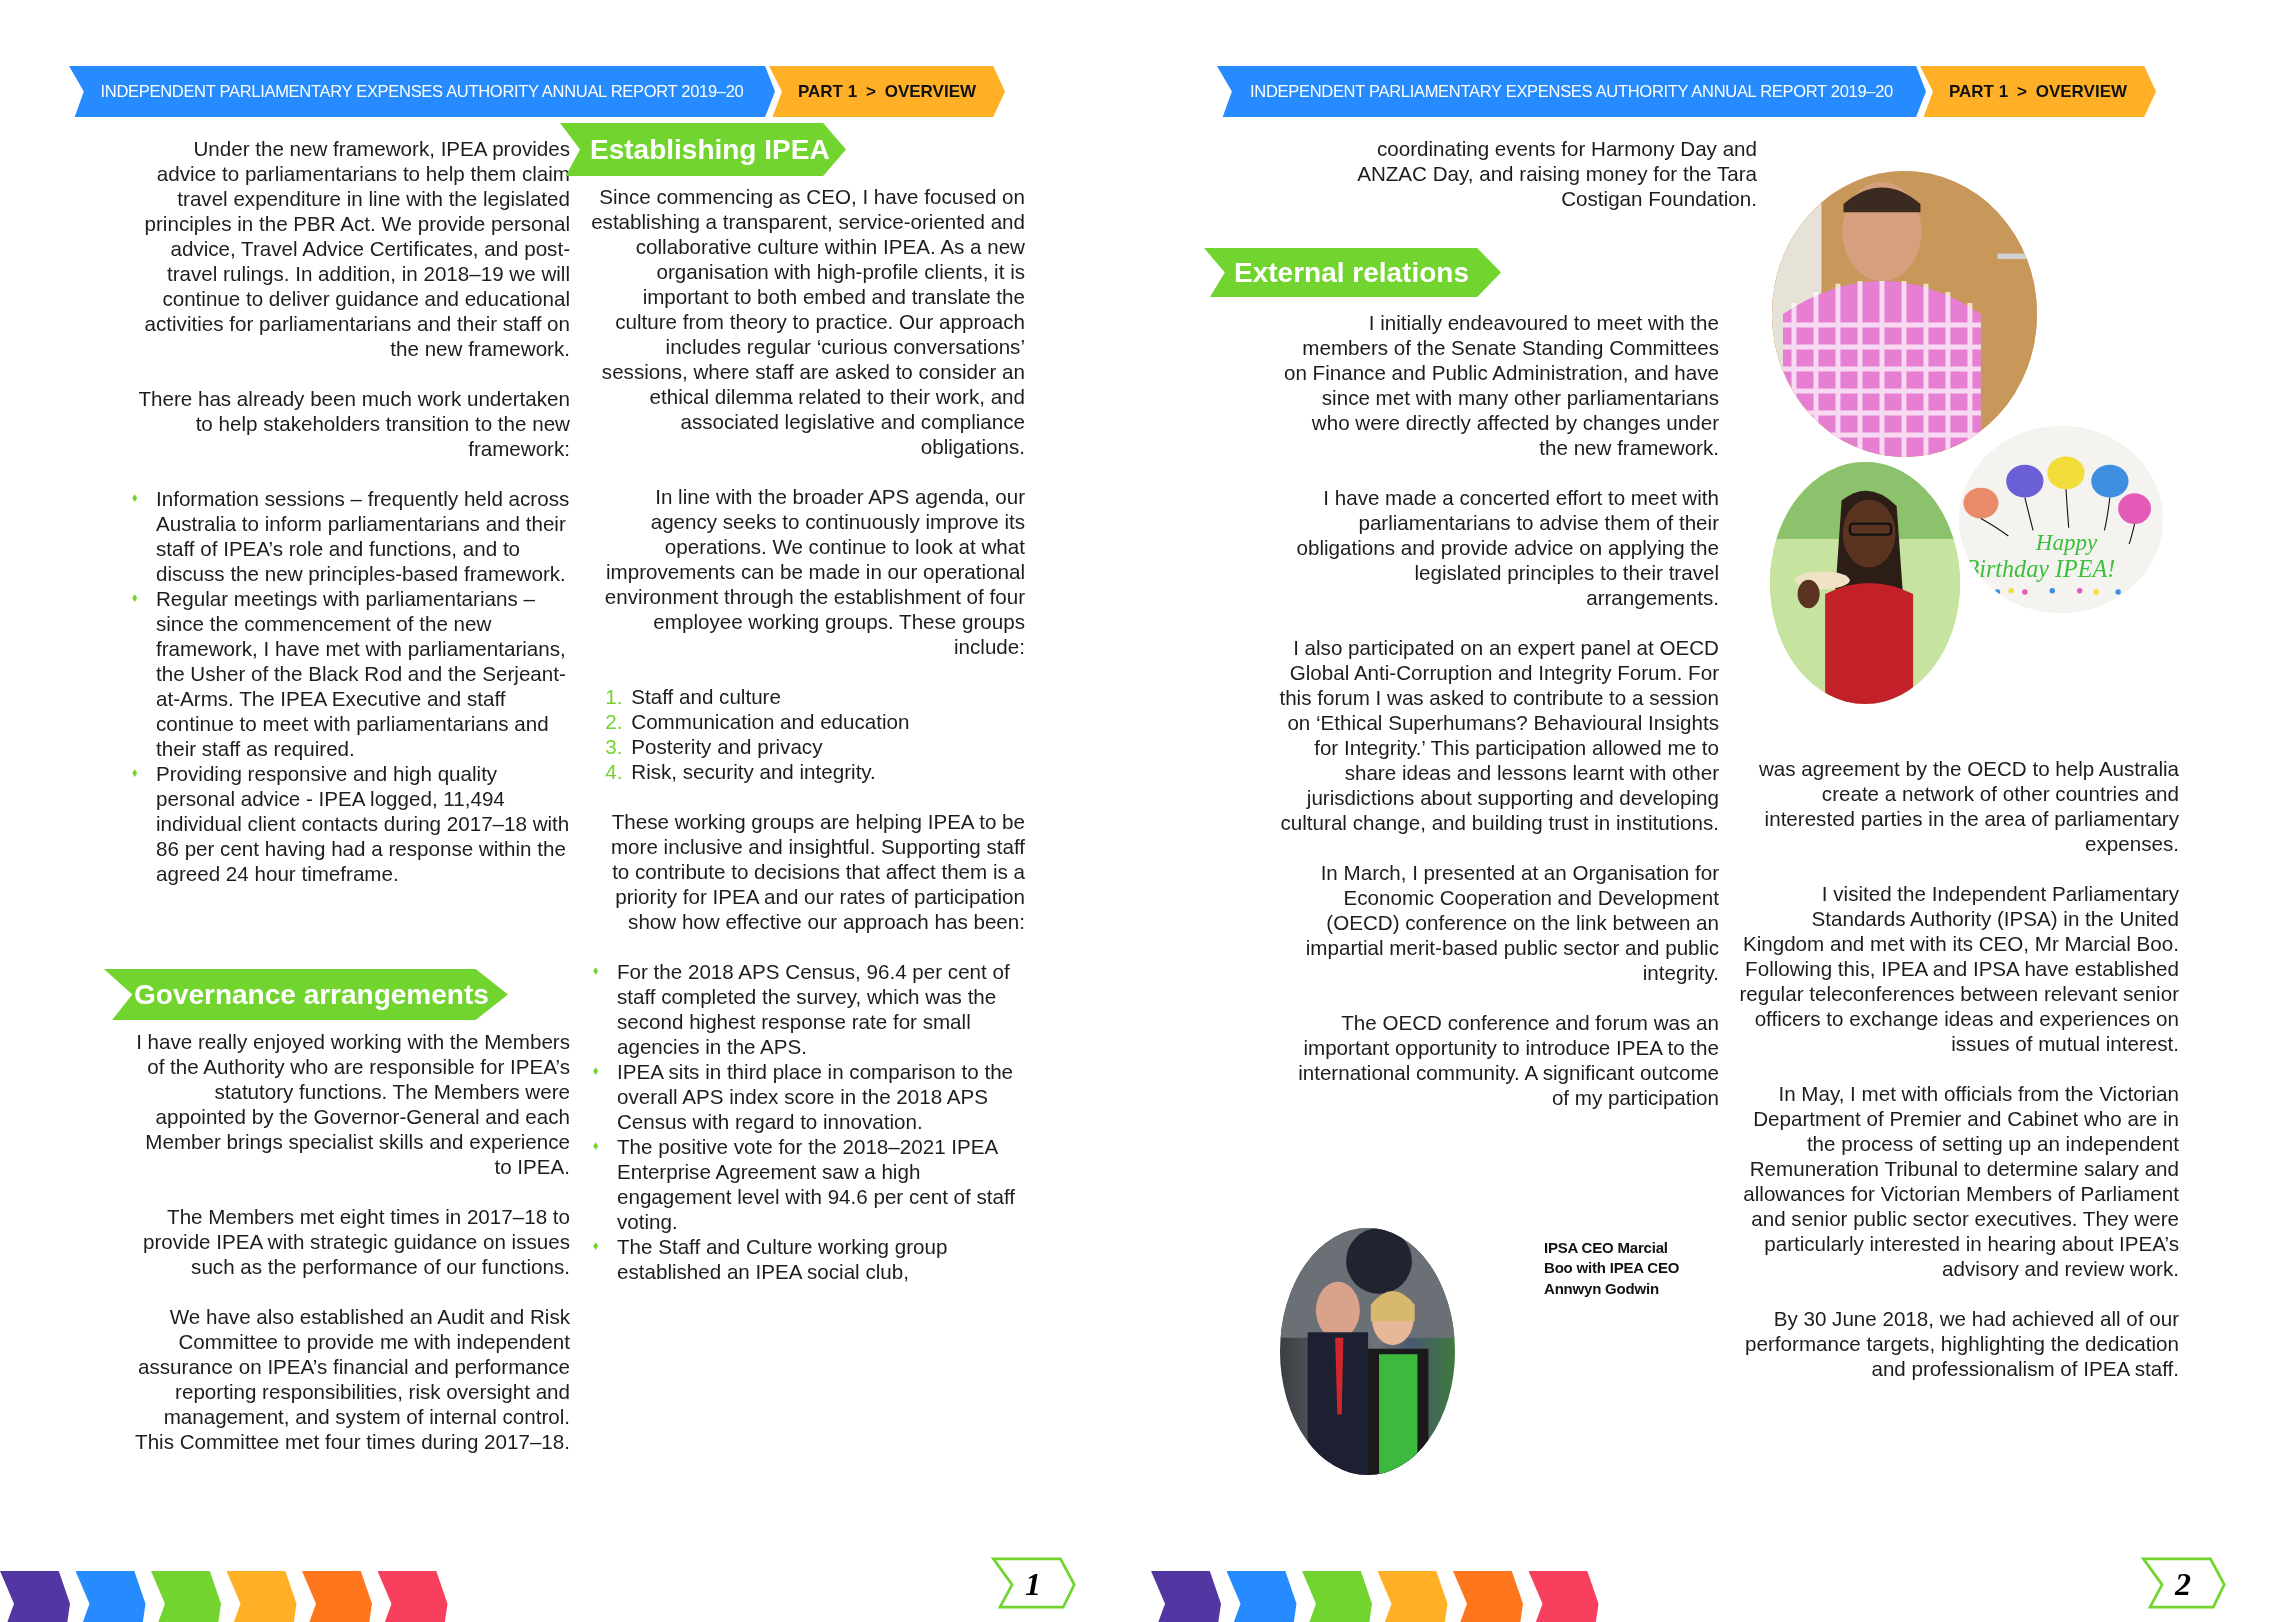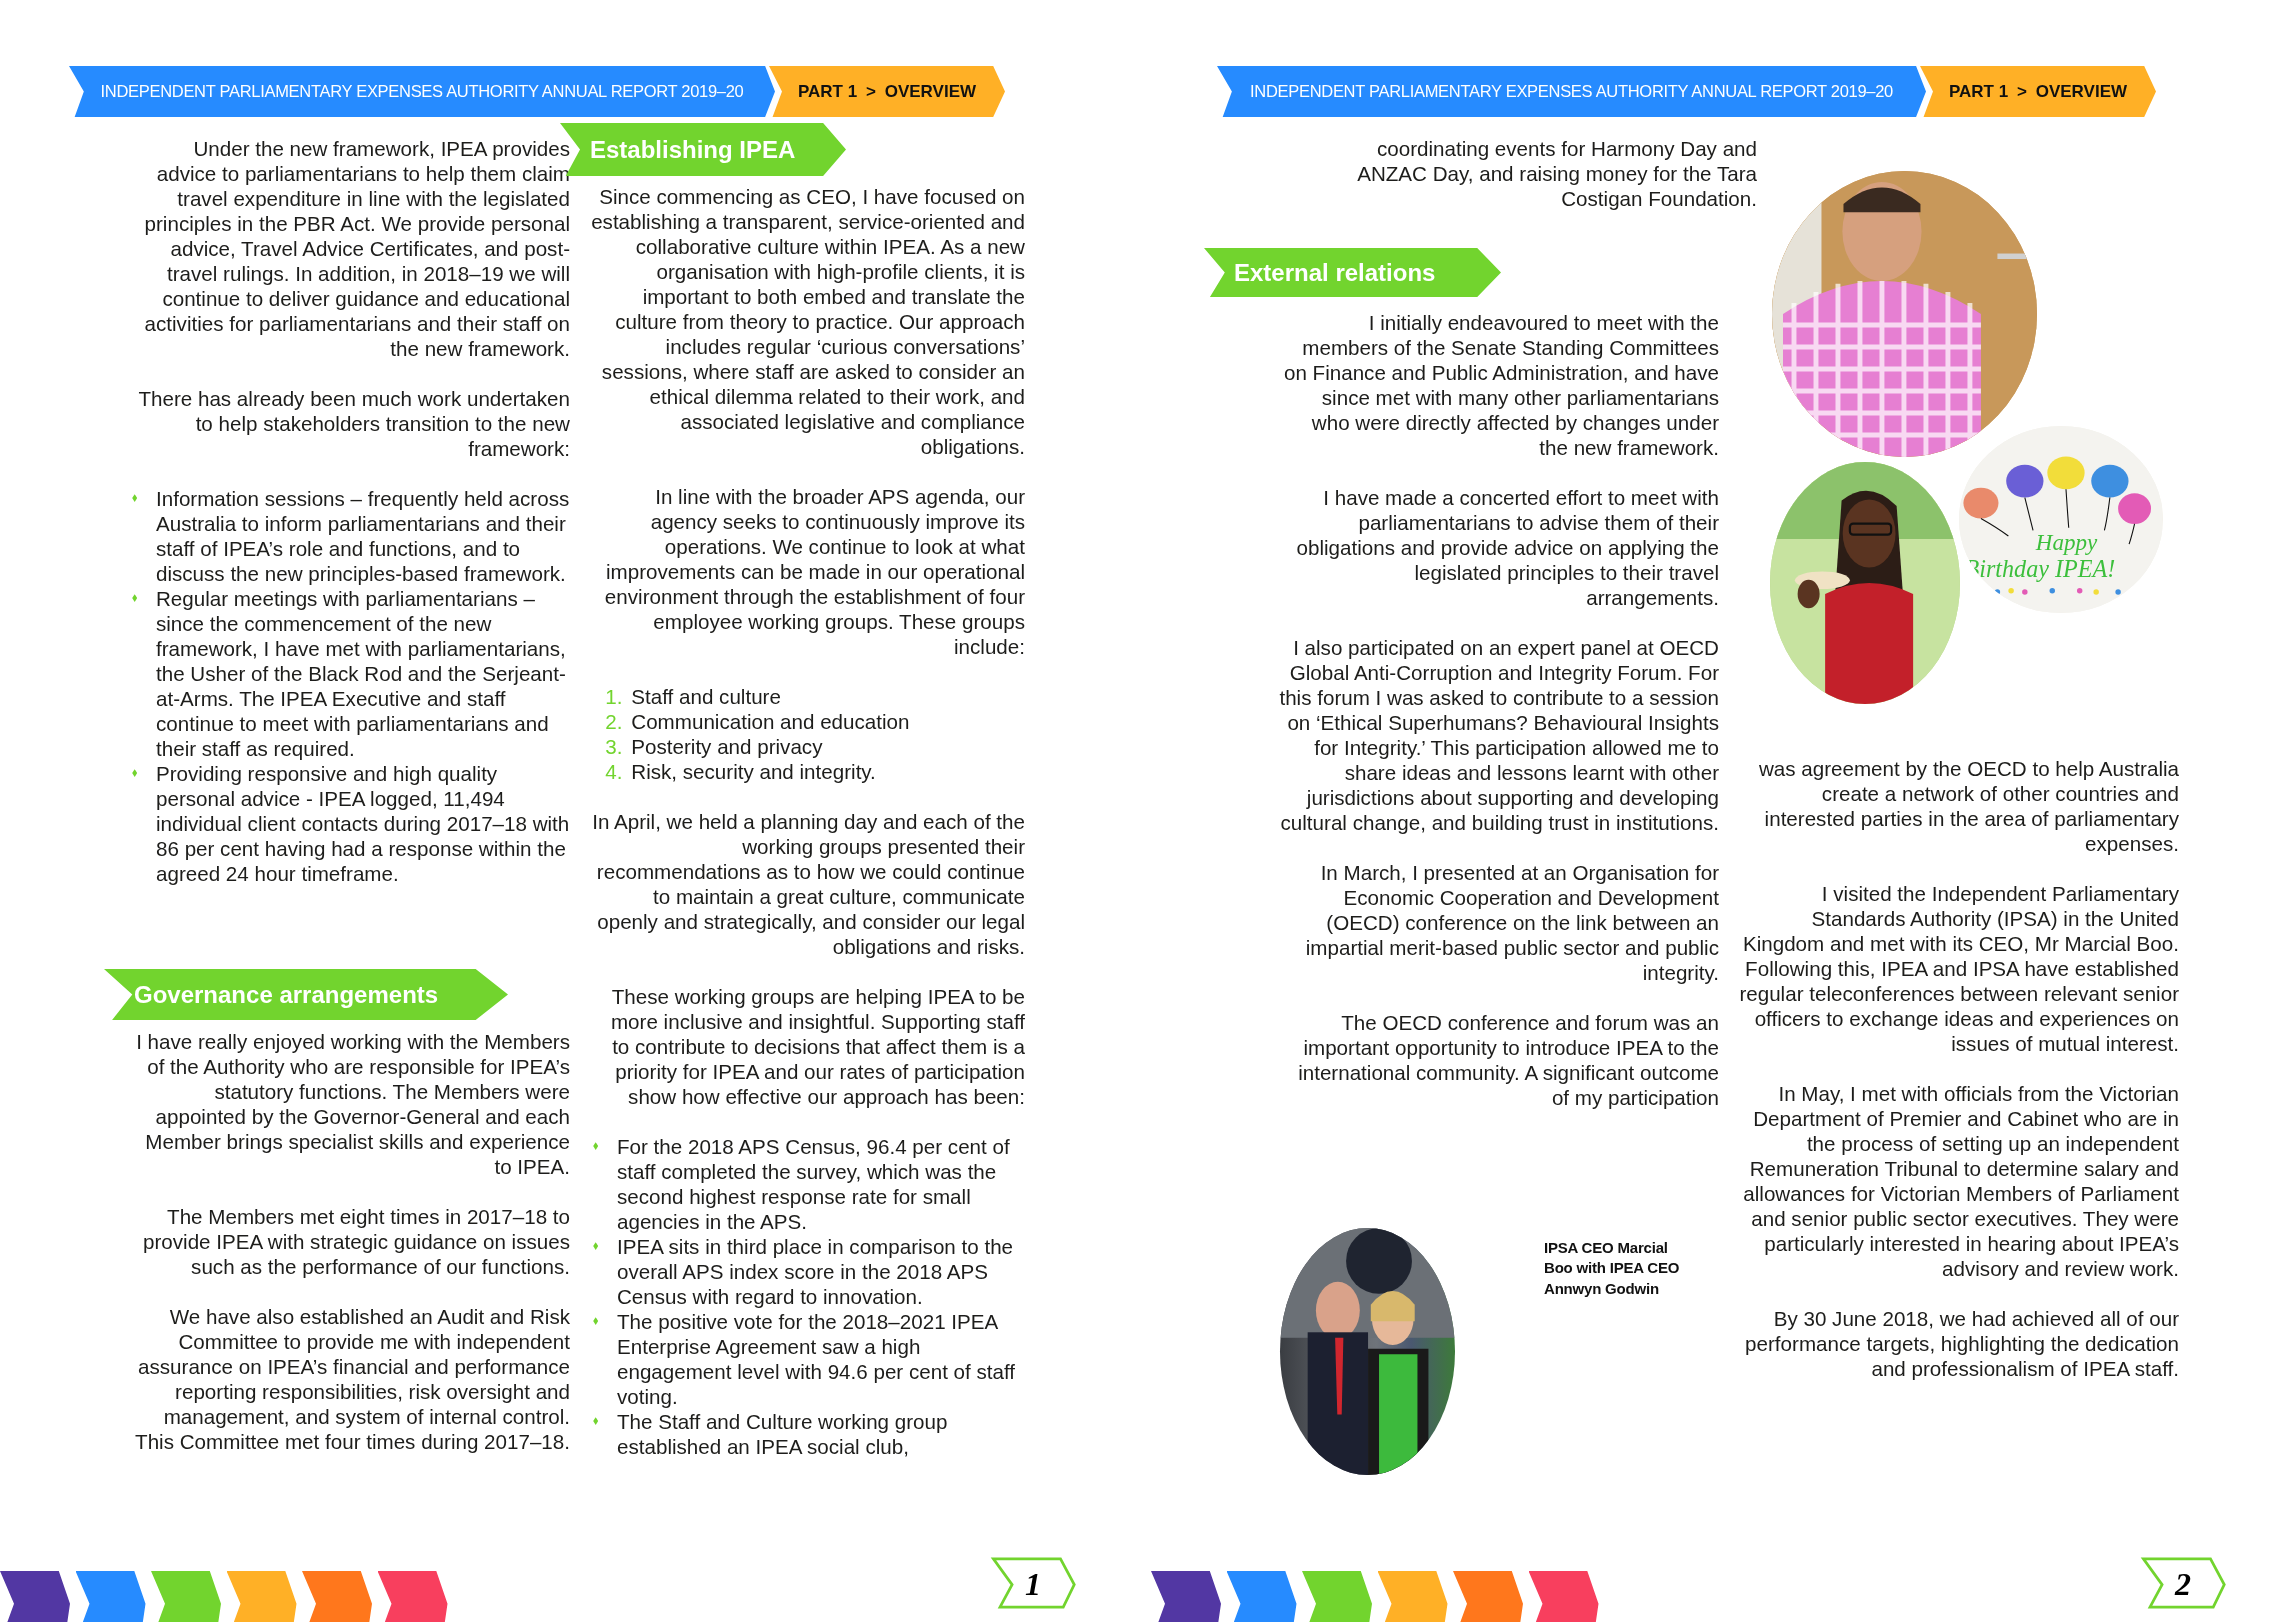--- a/index.html
+++ b/index.html
@@ -11,21 +11,21 @@
   .banner-blue { background: #268bff; color: #fff; font-size: 16.5px; letter-spacing: -0.3px;
                  clip-path: polygon(0 0, 98.6% 0, 100% 50%, 98.6% 100%, 0.8% 100%, 2.1% 50%);
                  justify-content: center; font-family: "Liberation Sans", sans-serif; }
   .banner-orange { background: #ffb026; color: #111; font-size: 17px; font-weight: bold;
                    clip-path: polygon(0 0, 95% 0, 100% 50%, 95% 100%, 1.5% 100%, 5.5% 50%);
                    justify-content: center; }
   .banner-orange .sep { margin: 0 8.8px; }
 
   
   .sec-head { position: absolute; background: #72d42e; color: #fff; font-weight: bold;
-              font-size: 24px; display: flex; align-items: center; padding-left: 30px;
+              font-size: 28px; display: flex; align-items: center; padding-left: 30px;
               clip-path: polygon(0 0, 92% 0, 100% 50%, 92% 100%, 2% 100%, 7% 50%); box-sizing: border-box; }
 
   
   .col { position: absolute; font-size: 20.6px; line-height: 25px; }
   .col p { margin: 0 0 25px 0; text-align: right; }
   .col p.last { margin-bottom: 0; }
   ul.diamond { list-style: none; margin: 8px 0 25px 0; padding: 0; }
   ul.diamond li { position: relative; padding-left: 26px; }
   ul.diamond li::before { content: ""; position: absolute; left: 2.2px; top: 8.2px; width: 5px; height: 7.7px;
                           background: #72d42e; clip-path: polygon(50% 0, 100% 50%, 50% 100%, 0 50%); }
@@ -98,21 +98,20 @@
         </li>
       <li>
           <span class="num">3.</span>
           <span>Posterity and privacy</span>
         </li>
       <li>
           <span class="num">4.</span>
           <span>Risk, security and integrity.</span>
         </li>
     </ol>
-    <p>In April, we held a planning day and each of the working groups presented their recommendations as to how we could continue to maintain a great culture, communicate openly and strategically, and consider our legal obligations and risks.</p>
     <p>These working groups are helping IPEA to be more inclusive and insightful. Supporting staff to contribute to decisions that affect them is a priority for IPEA and our rates of participation show how effective our approach has been:</p>
     <ul class="diamond" style="margin-bottom:0;">
       <li>For the 2018 APS Census, 96.4 per cent of staff completed the survey, which was the second highest response rate for small agencies in the APS.</li>
       <li>IPEA sits in third place in comparison to the overall APS index score in the 2018 APS Census with regard to innovation.</li>
       <li>The positive vote for the 2018–2021 IPEA Enterprise Agreement saw a high engagement level with 94.6 per cent of staff voting.</li>
       <li>The Staff and Culture working group established an IPEA social club,</li>
     </ul>
   </div>
 
   <div class="chev-row" style="left:0px;">

